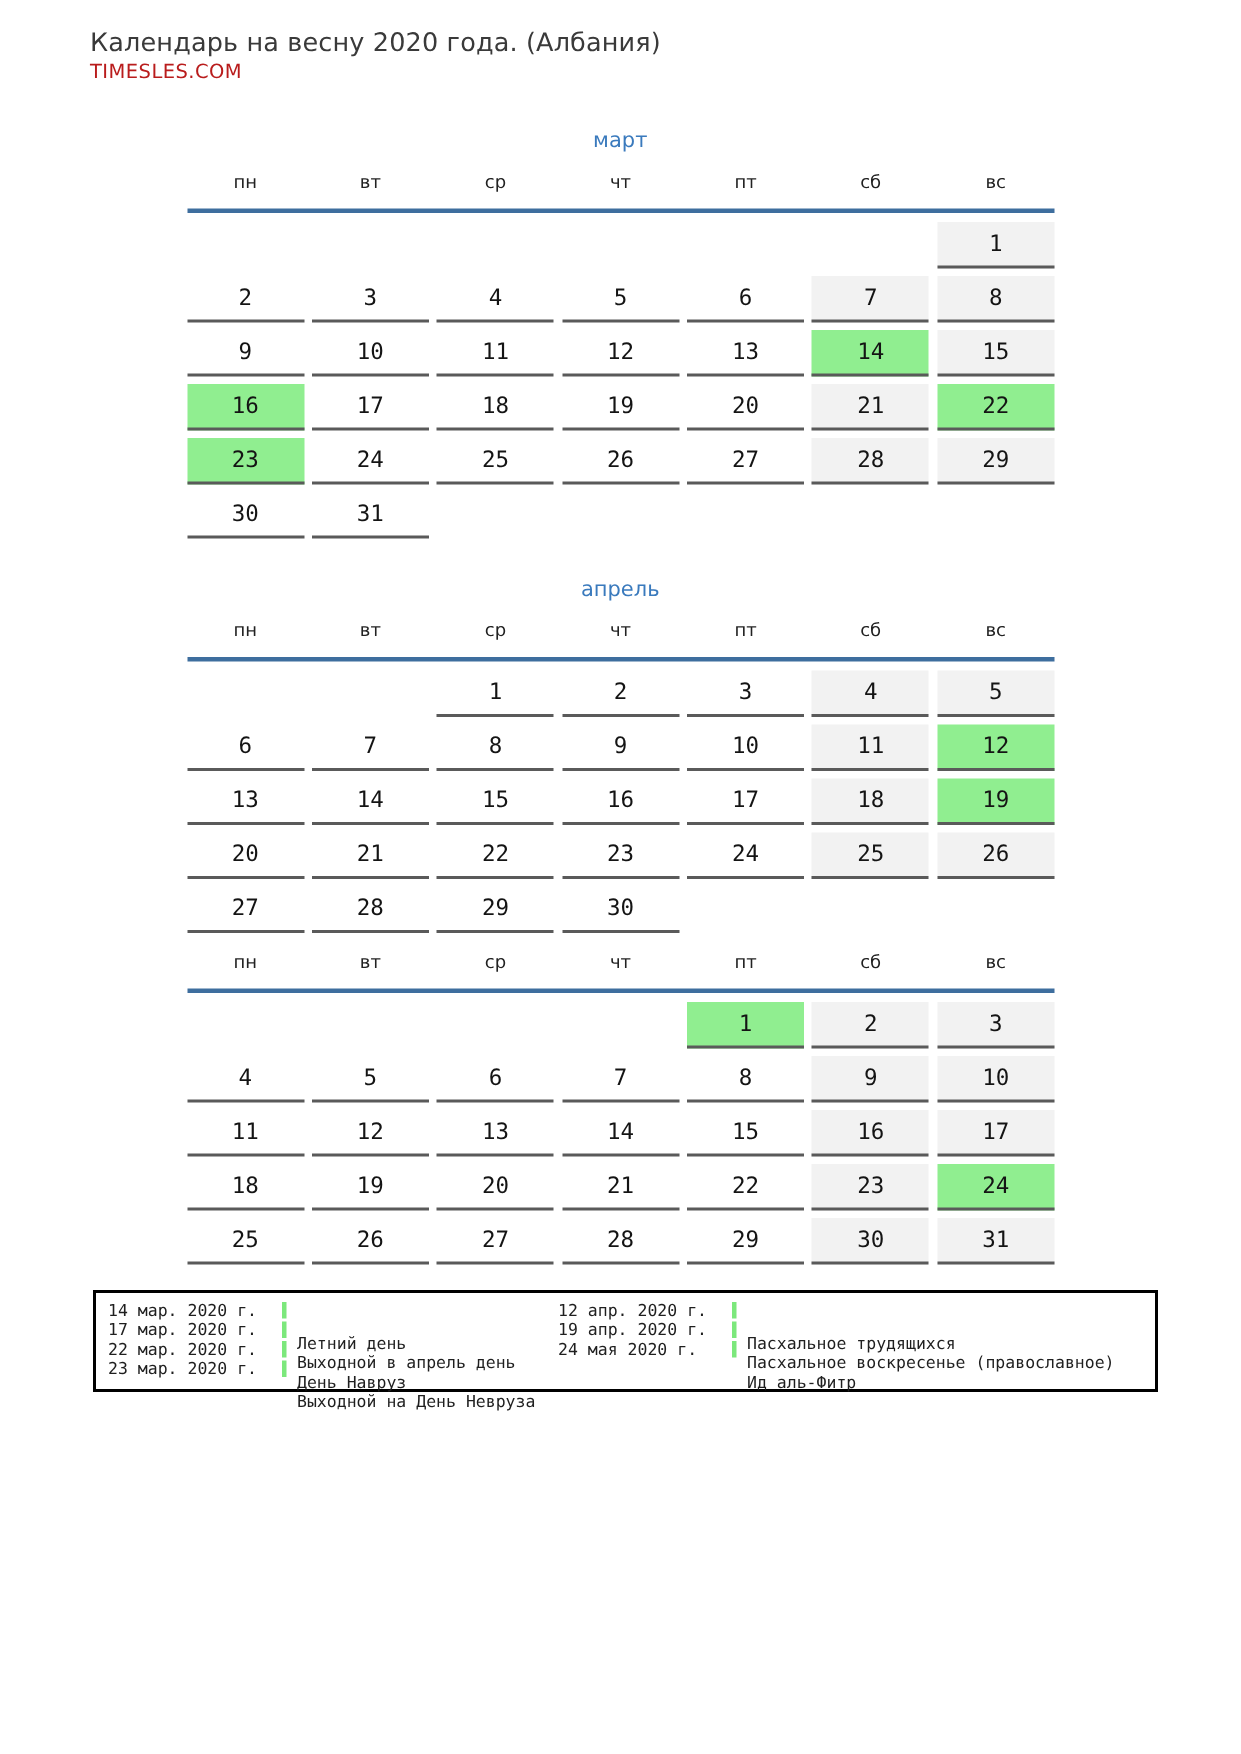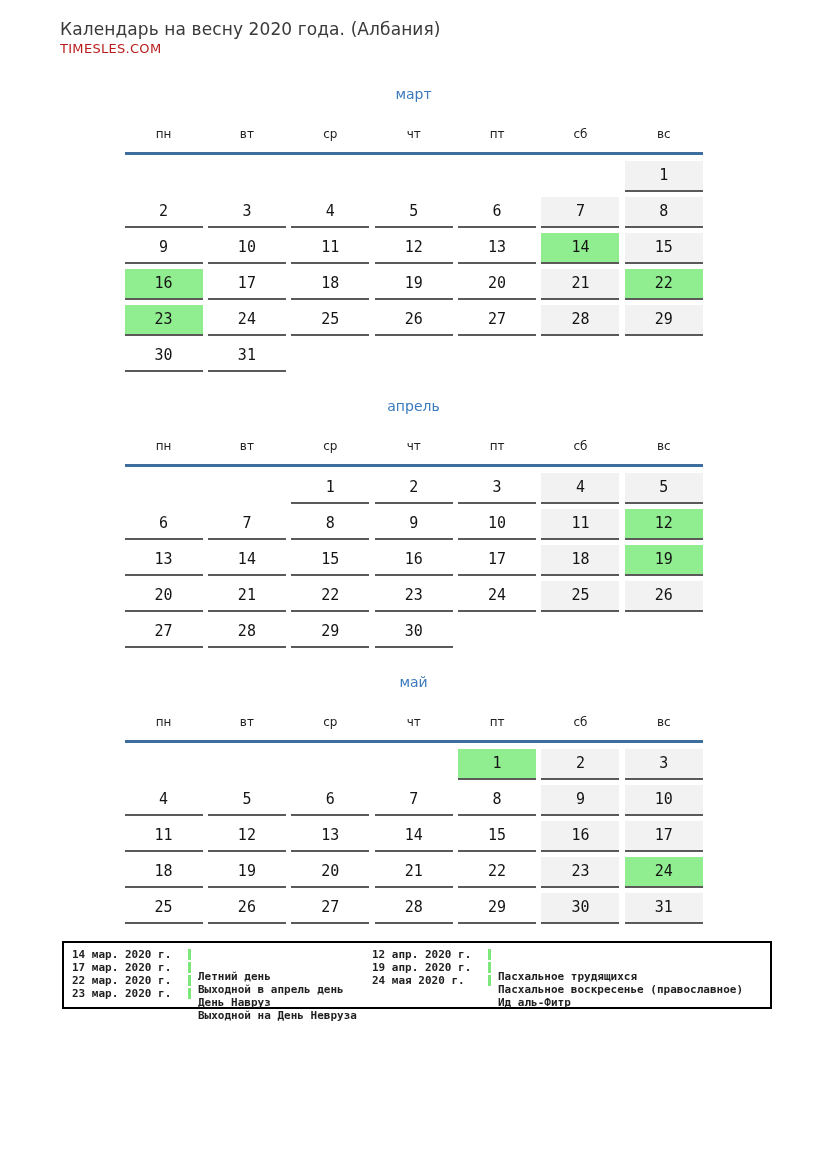--- a/index.html
+++ b/index.html
@@ -19,21 +19,21 @@
   .month-title{
     text-align:center;color:#3a7abd;font-size:14px;
     margin-top:26px;
   }
   .month:first-child .month-title{margin-top:30px;}
   .grid{
     display:grid;
     grid-template-columns:repeat(7,78px);
     column-gap:5.4px;
   }
-  .head{margin-top:25px;}
+  .head{margin-top:12px;}
   .wd{
     text-align:center;font-size:12px;color:#222222;height:15px;line-height:15px;
   }
   .rule{
     margin-top:10px;height:0;border-bottom:3px solid #3e6e9e;
   }
   .days{margin-top:6px;row-gap:5px;}
   .cell{
     height:29px;line-height:29px;text-align:center;
     font-family:"DejaVu Sans Mono", monospace;
@@ -42,21 +42,20 @@
     background:#ffffff;
   }
   .cell.empty{border-bottom:none;background:transparent;}
   .cell.we{background:#f2f2f2;}
   .cell.hol{background:#90ee90;}
   .legend{
     margin:17px 0 0 62px;width:690px;
     border:2px solid #000000;
     padding:5px 8px 7px 8px;
     display:flex;
-    font-weight:bold;
   }
   .lcol{display:flex;flex-direction:column;}
   .lcol.left{width:300px;}
   .lrow{display:flex;align-items:center;height:13px;}
   .ldate{
     width:116px;font-family:"DejaVu Sans Mono", monospace;
     font-size:11px;color:#1f1f1f;white-space:nowrap;
   }
   .lbar{width:3px;height:11px;background:#7ce87c;margin-right:7px;flex:0 0 3px;}
   .llabel{
@@ -175,21 +174,20 @@
           <div class="cell">27</div>
           <div class="cell">28</div>
           <div class="cell">29</div>
           <div class="cell">30</div>
           <div class="cell empty"></div>
           <div class="cell empty"></div>
           <div class="cell empty"></div>
         </div>
       </section>
       <section class="month">
-        <div class="month-title">май</div>
         <div class="grid head">
           <div class="wd">пн</div>
           <div class="wd">вт</div>
           <div class="wd">ср</div>
           <div class="wd">чт</div>
           <div class="wd">пт</div>
           <div class="wd">сб</div>
           <div class="wd">вс</div>
         </div>
         <div class="rule"></div>

